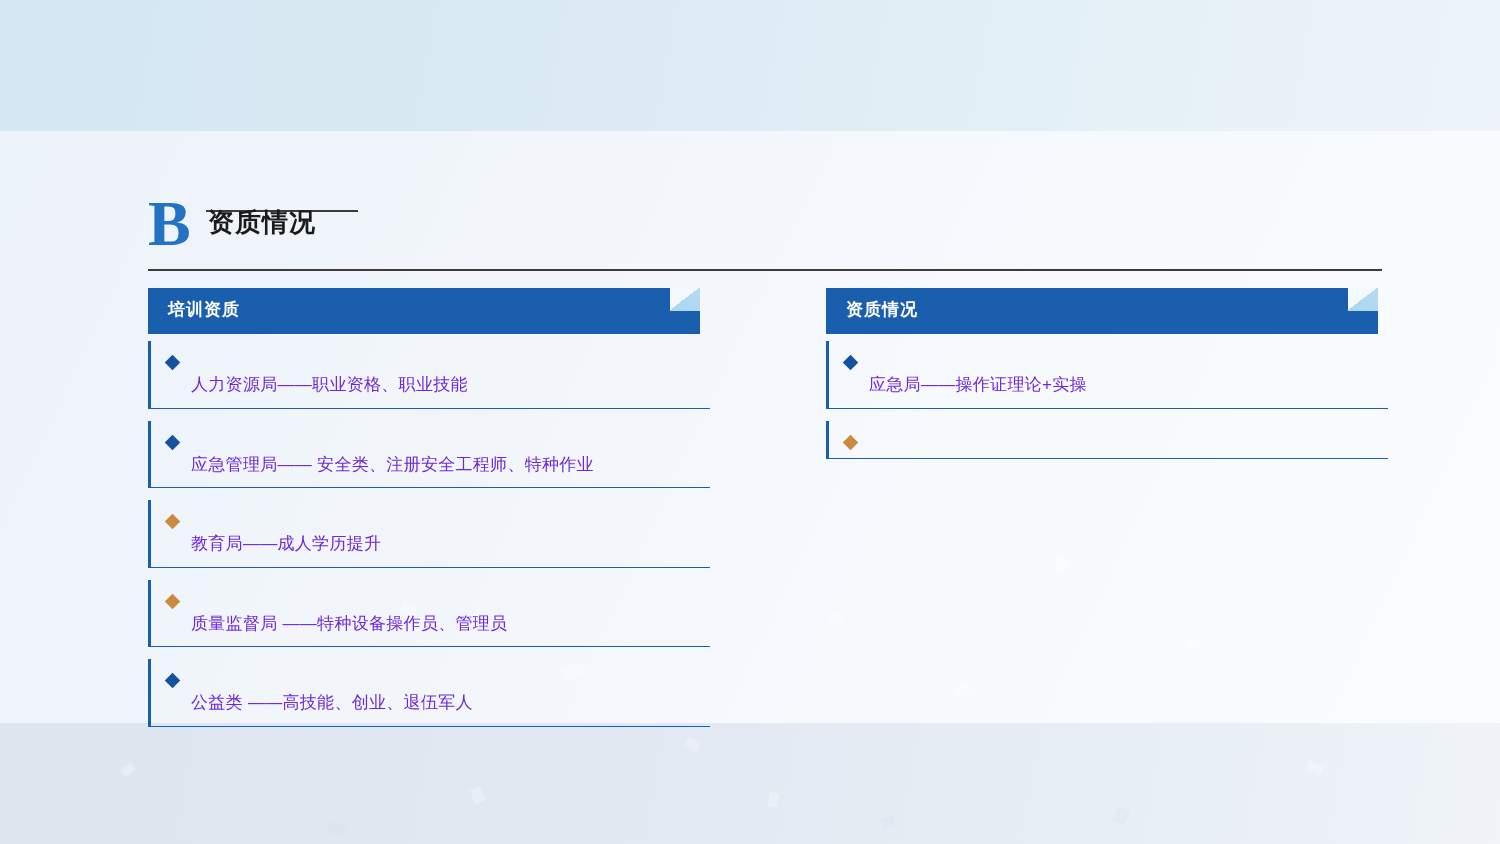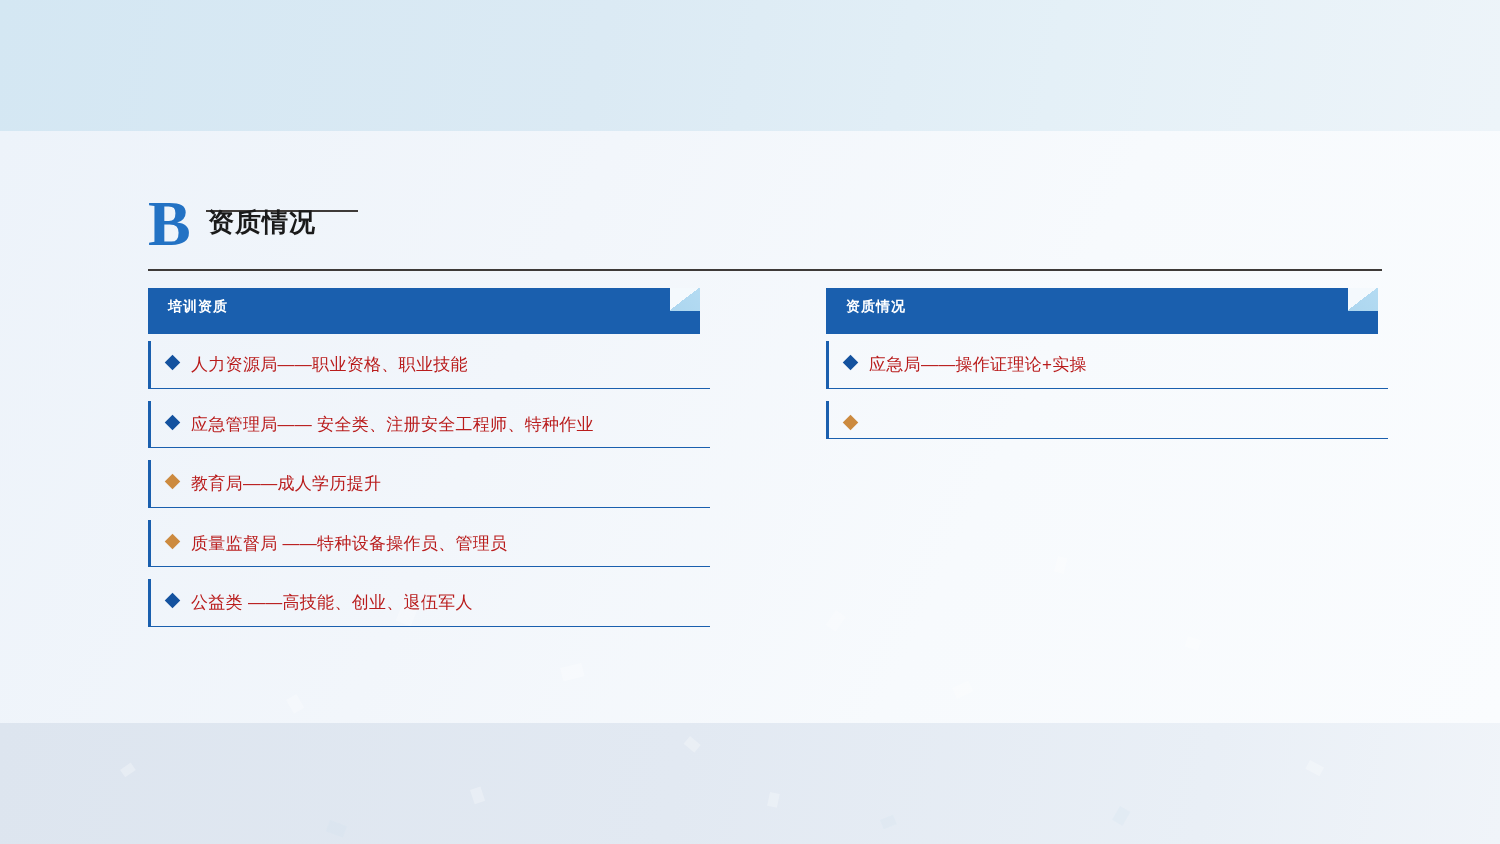--- a/index.html
+++ b/index.html
@@ -67,41 +67,41 @@
     position:absolute; left:522px; top:0; width:30px; height:23px;
     background:linear-gradient(225deg,#B4DBF2 0%,#ACD6EF 100%);
     clip-path:polygon(0 0,100% 0,100% 100%,0 100%);
   }
   .banner-fold::after {
     content:""; position:absolute; inset:0;
     background:linear-gradient(to bottom right,#F4F9FD 0%,#F4F9FD 48%,transparent 48%);
   }
   .banner-title {
     position:absolute; left:20px; top:10px;
-    font-size:14px; font-weight:bold; color:#FFFFFF; letter-spacing:1px;
+    font-size:17px; font-weight:bold; color:#FFFFFF; letter-spacing:1px;
     z-index:3;
   }
 
   .item-list { margin-top:7px; }
   .item-row {
     position:relative;
     border-left:3px solid #1A5FAE;
     border-bottom:1.5px solid #1A5FAE;
     padding:11px 4px 10px 16px;
     margin-bottom:12px;
     display:flex; align-items:flex-start;
   }
   .diamond {
     flex:0 0 auto; width:11px; height:11px; margin-top:5px; margin-right:13px;
     transform:rotate(45deg);
   }
   .diamond.blue  { background:#14529F; }
   .diamond.orange{ background:#CC8A3F; }
   .item-text {
-    font-size:17px; color:#b91c1c; line-height:1.5; letter-spacing:.3px;
+    font-size:17px; color:#6d28d9; line-height:1.5; letter-spacing:.3px;margin-top:20px;
   }
 </style>
 </head>
 <body>
 
 <div id="slide-background">
   <div class="band-top"></div>
   <div class="band-mid"></div>
   <div class="band-bottom"></div>
   <svg class="specks" viewBox="0 0 1500 844" preserveAspectRatio="none">

